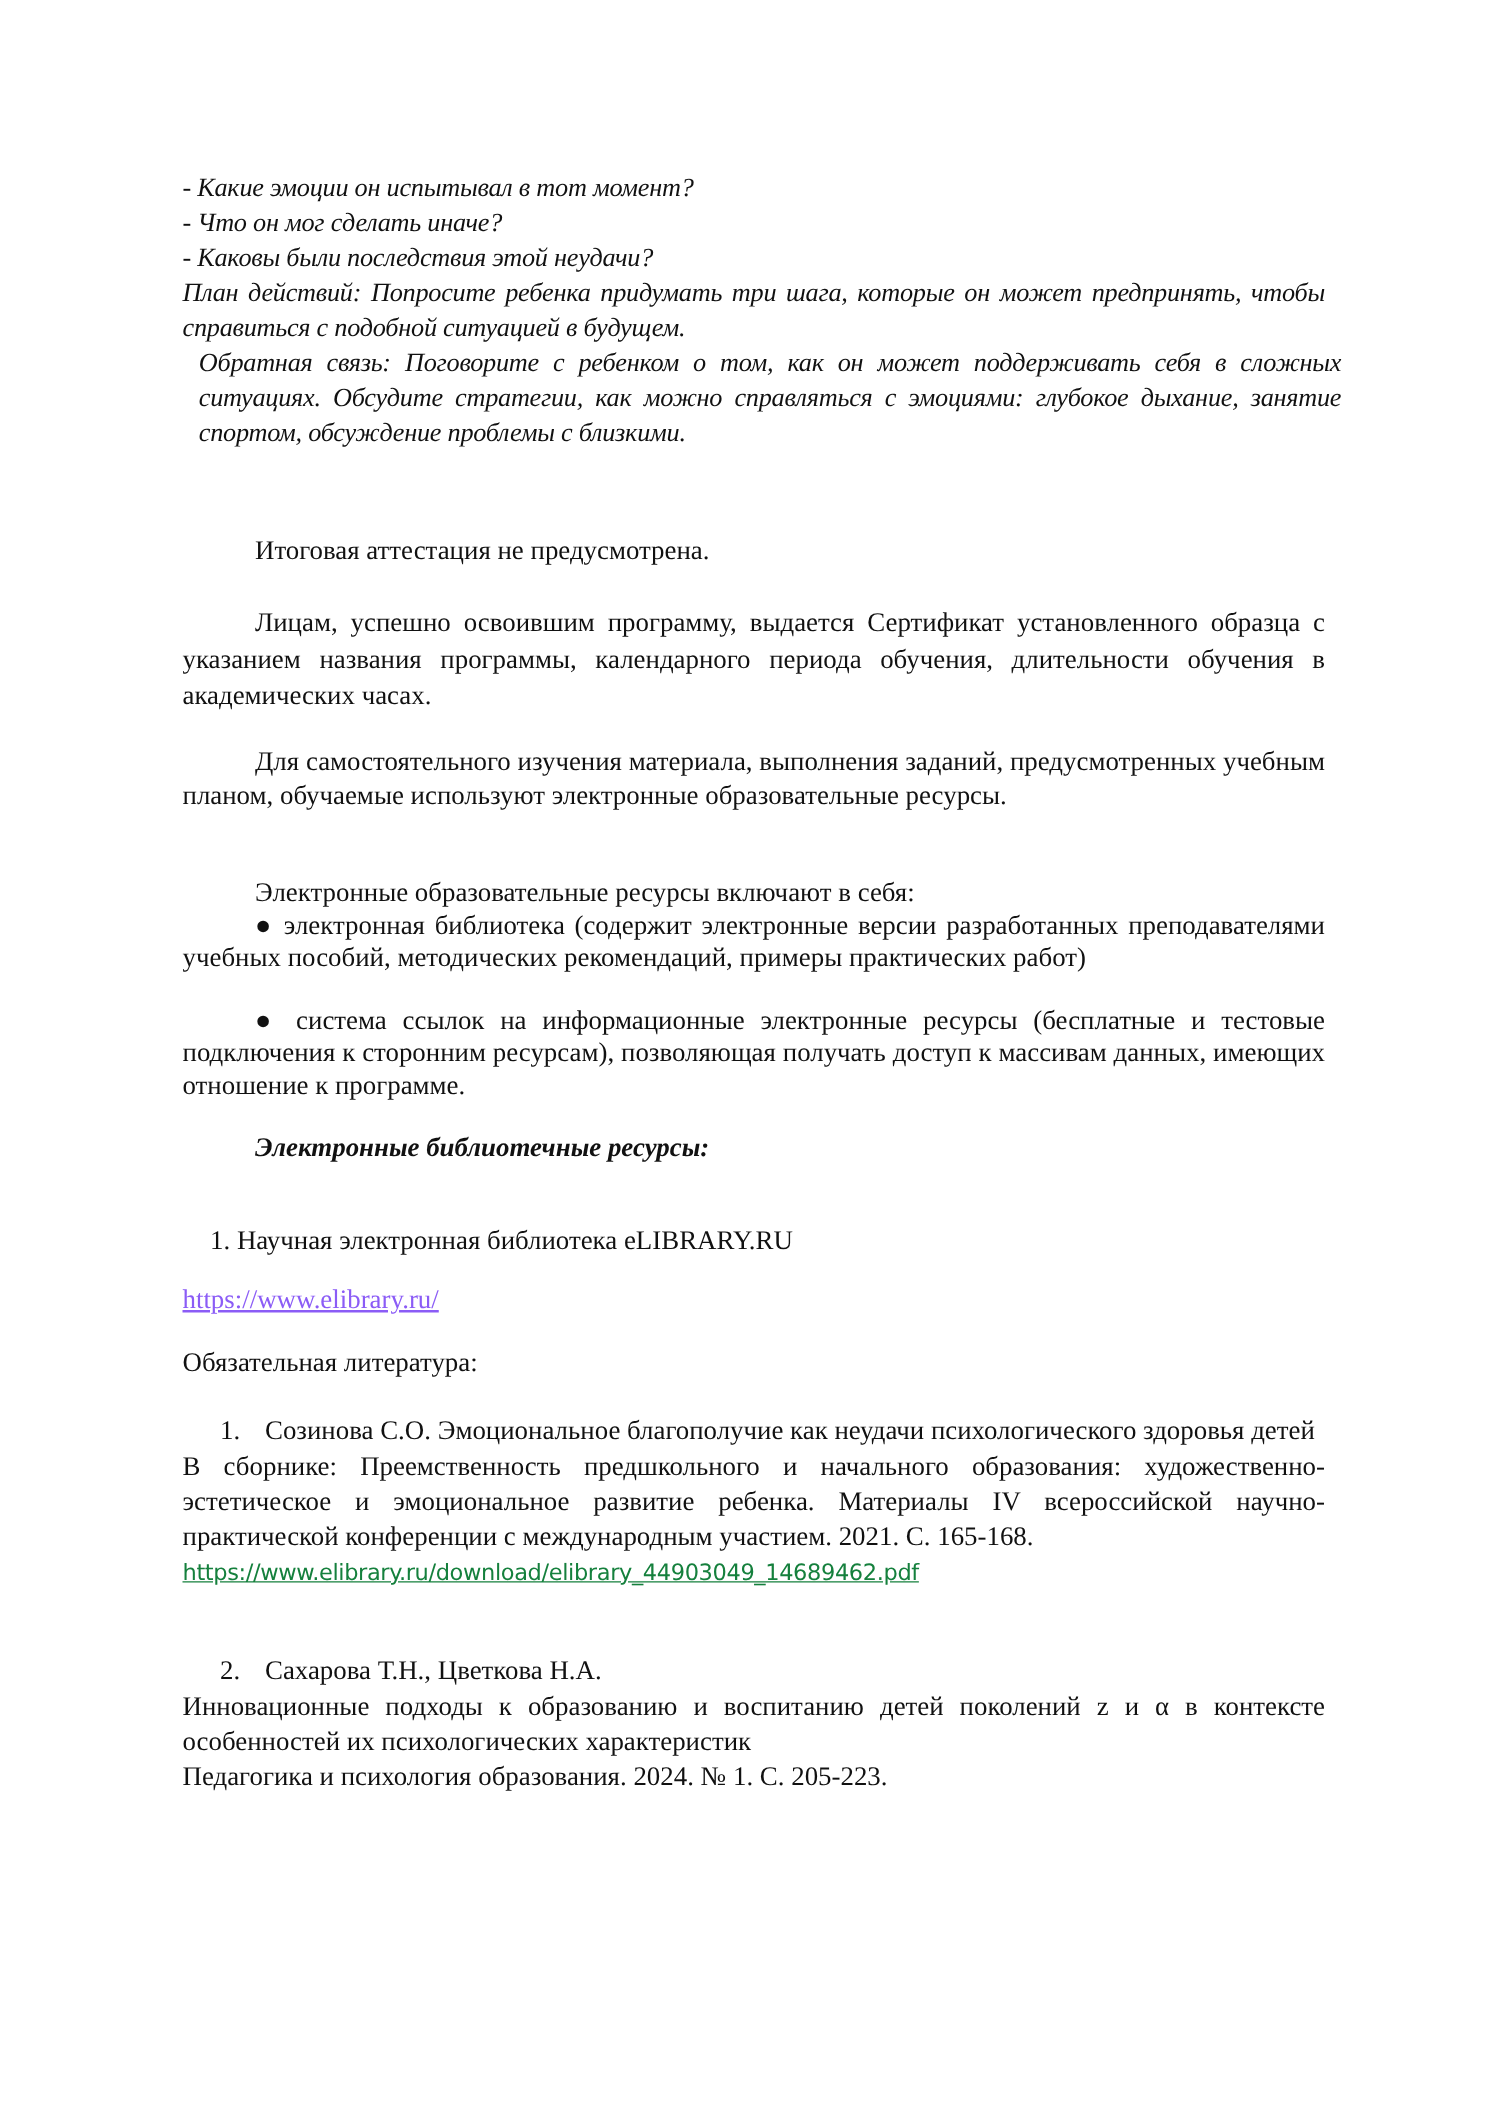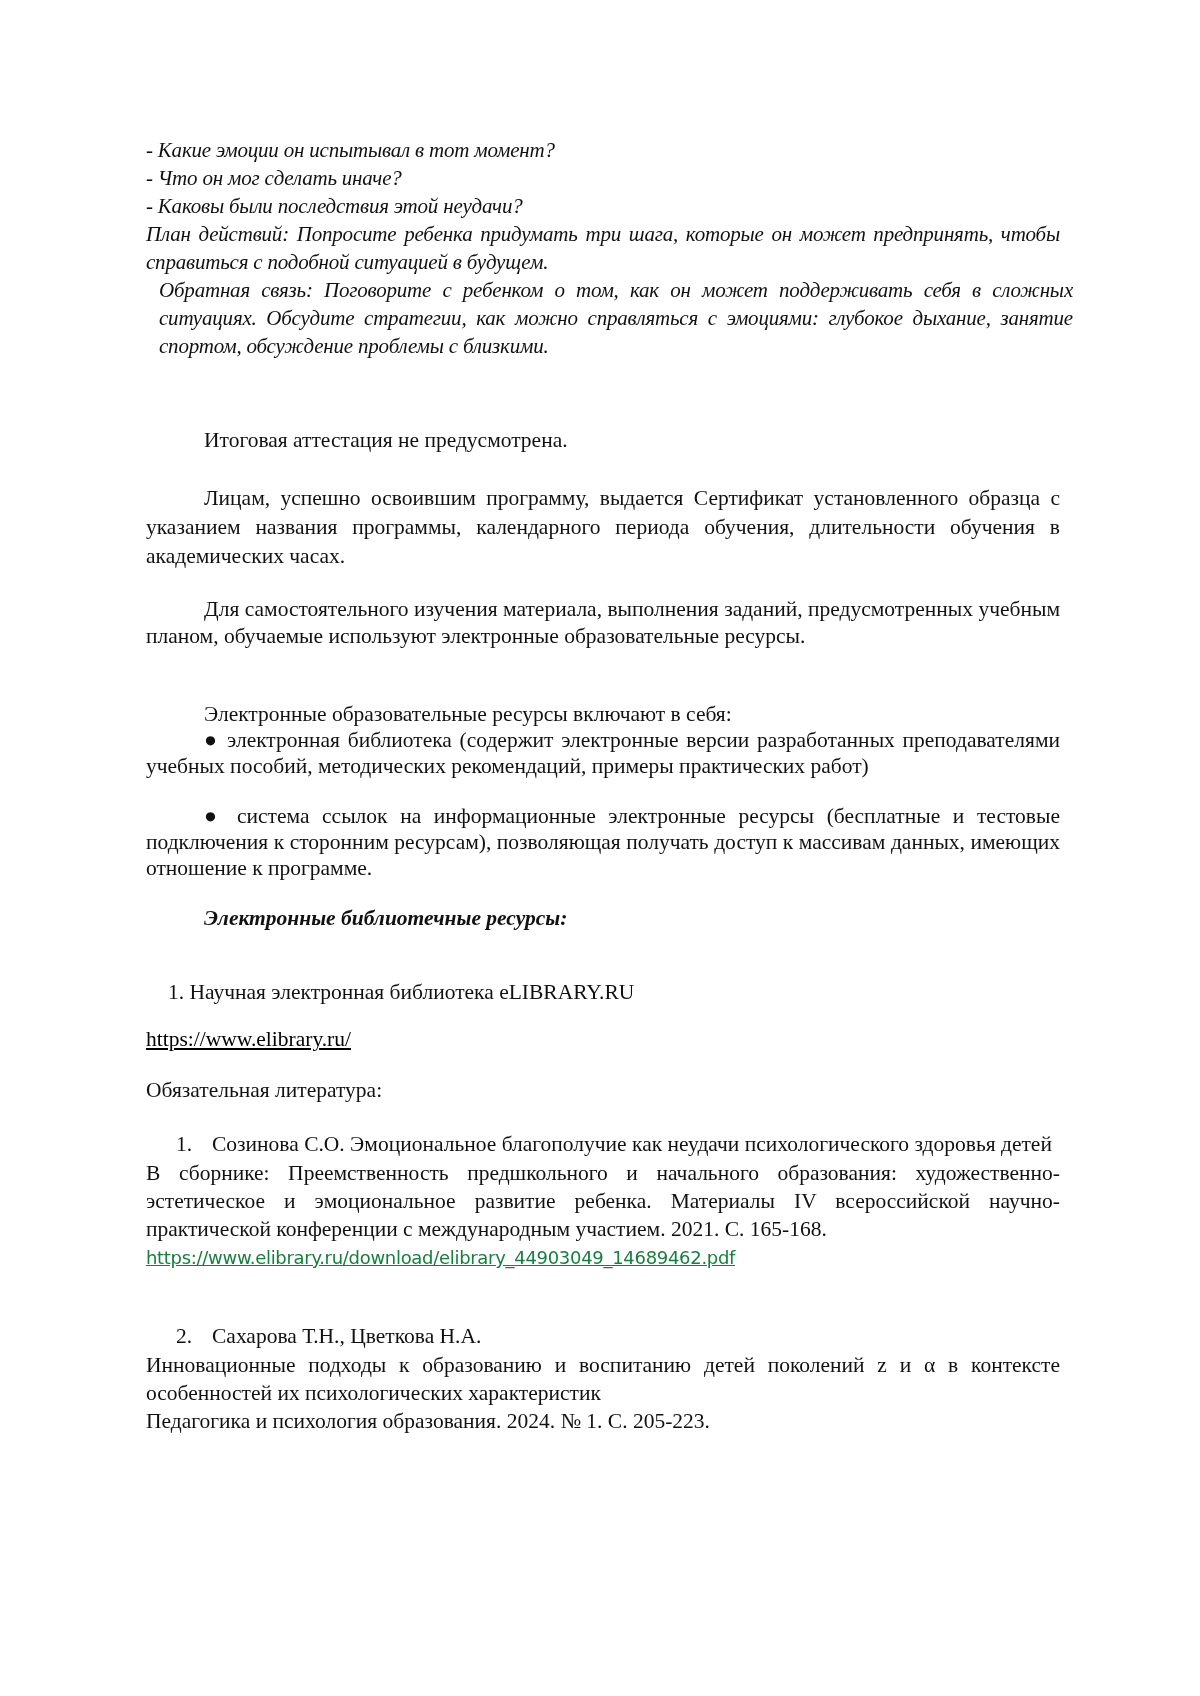--- a/index.html
+++ b/index.html
@@ -7,21 +7,21 @@
     .page {
       position: absolute; left: 0; top: 0; width: 1200px; height: 1348px; background: #fff;
       font-family: "Liberation Serif", "DejaVu Serif", serif; color: #111;
     }
     .blk { position: absolute; left: 146px; width: 914px; font-size: 21.5px; line-height: 28px; }
     .it { font-style: italic; font-family: "Liberation Serif", "DejaVu Serif", serif; font-size: 21px; letter-spacing: -0.2px; }
     .just { text-align: justify; text-align-last: left; }
     .ind { text-indent: 58px; }
     .line { display: block; }
     .heading-bi { font-weight: bold; font-style: italic; }
-    a.link { color: #000000; text-decoration: underline; }
+    a.link { color: #8b5cf6; text-decoration: underline; }
     a.link-calibri { font-family: "DejaVu Sans", "Liberation Sans", sans-serif; font-size: 18px; color: #15803d; text-decoration: underline; letter-spacing: -0.3px; }
   </style>
 </head>
 <body>
 
 <div class="page">
 
   <div class="blk it" style="top:136px;">
     <span class="line">- Какие эмоции он испытывал в тот момент?</span>
     <span class="line">- Что он мог сделать иначе?</span>

